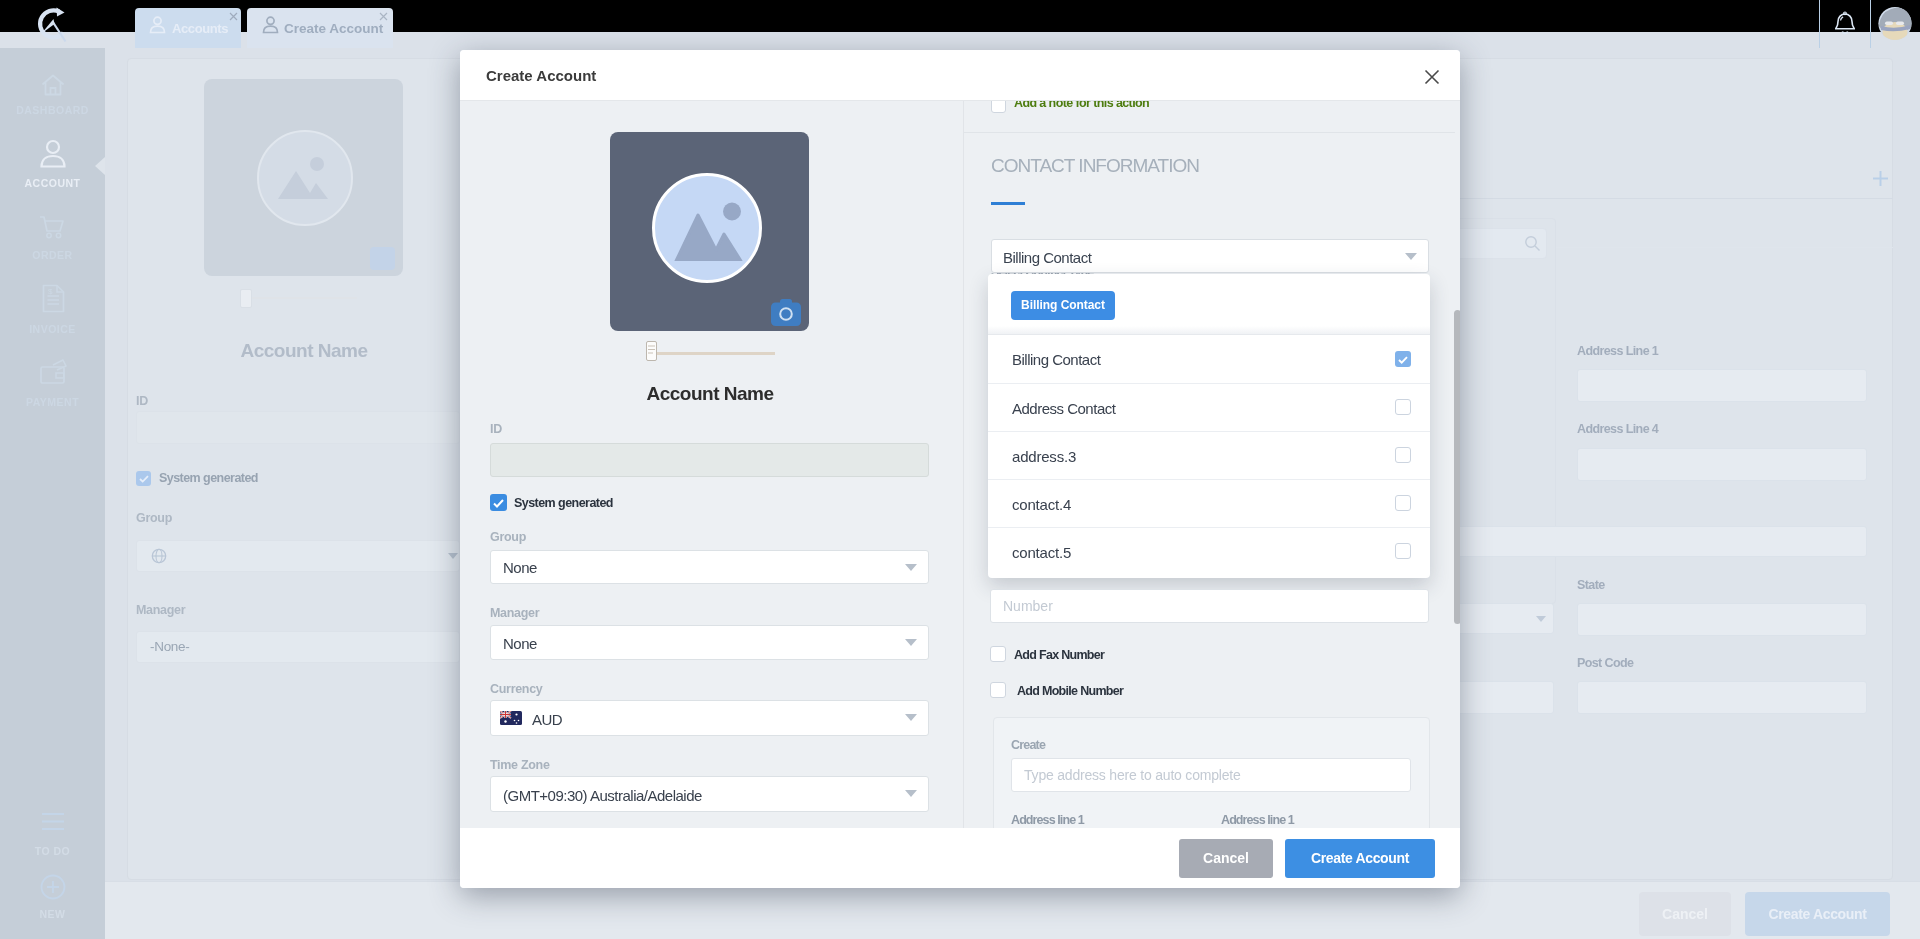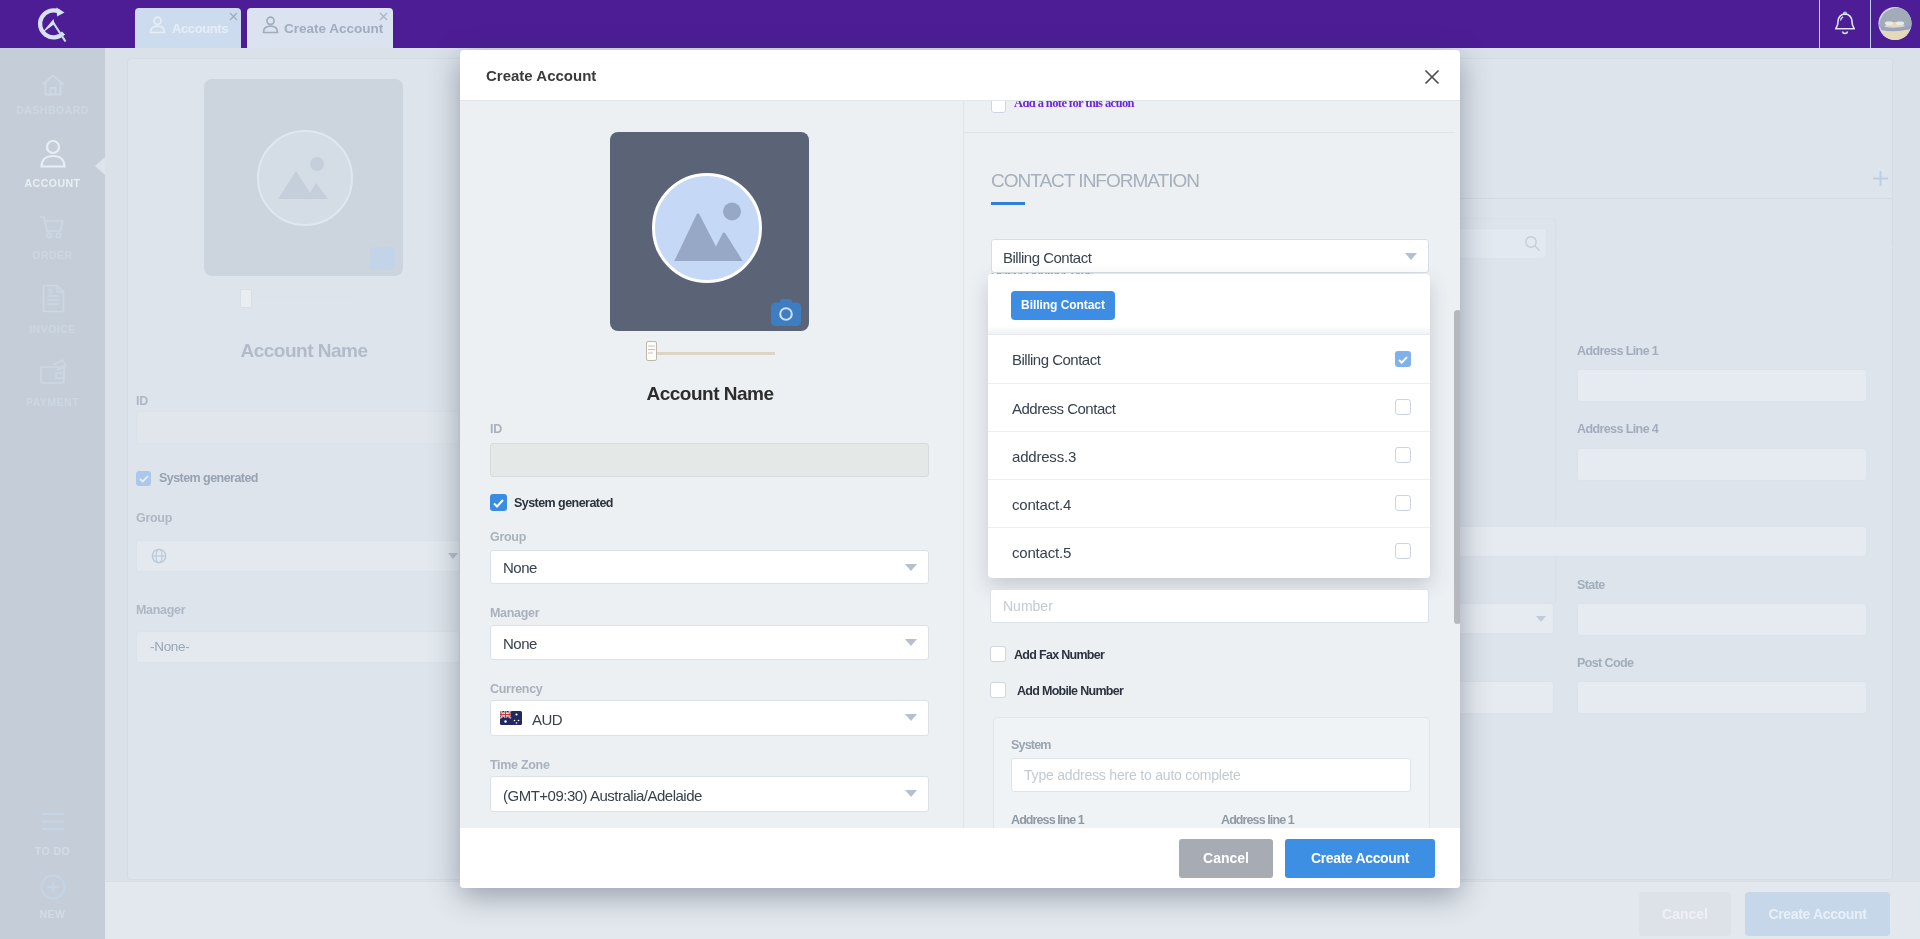--- a/index.html
+++ b/index.html
@@ -11,21 +11,21 @@
 </style>
 </head>
 <body>
 
 <div id="bg" class="abs" style="left:0;top:0;width:1920px;height:939px;">
 
   <div class="abs" style="left:127px;top:58px;width:1766px;height:822px;background:#dee4eb;border:1px solid #d6dce4;border-radius:4px;"></div>
 
   <div class="abs" style="left:105px;top:881px;width:1815px;height:58px;background:#e3e8ee;border-top:1px solid #d8dee6;"></div>
 
-  <div class="abs" style="left:0;top:0;width:1920px;height:48px;background:#4c1d95;">
+  <div class="abs" style="left:0;top:0;width:1920px;height:32px;background:#000000;">
 
     <svg style="left:32px;top:5px;" width="40" height="40" viewBox="0 0 40 40">
       <path d="M27 6.5 A13.5 13.5 0 1 0 31.5 28" fill="none" stroke="#d8e3f2" stroke-width="4.2"></path>
       <path d="M24.5 2.5 L32.5 7.5 L25 11.5 Z" fill="#d8e3f2"></path>
       <path d="M20.5 16.5 L33.5 36.5" stroke="#cbd9ec" stroke-width="2.2" fill="none"></path>
       <path d="M21.5 14 L9.5 28.5 L22.5 19 Z" fill="#d8e3f2"></path>
     </svg>
 
     <div class="abs" style="left:135px;top:8px;width:106px;height:40px;background:#ccdcee;border-radius:4px 4px 0 0;"></div>
     <svg style="left:149px;top:16px;" width="17" height="18" viewBox="0 0 17 18">
@@ -245,24 +245,24 @@
   <div class="abs" style="left:72px;top:661px;font-size:15px;letter-spacing:-0.5px;color:#39414d;">AUD</div>
   <div class="abs" style="left:445px;top:664px;width:0;height:0;border-left:6px solid transparent;border-right:6px solid transparent;border-top:7px solid #b6bfca;"></div>
 
   <div class="lbl" style="left:30px;top:708px;font-size:12.5px;letter-spacing:-0.3px;color:#a8b2bd;">Time Zone</div>
   <div class="abs" style="left:30px;top:726px;width:439px;height:36px;background:#ffffff;border:1px solid #dce1e5;border-radius:3px;"></div>
   <div class="abs" style="left:43px;top:737px;font-size:15px;letter-spacing:-0.5px;color:#39414d;">(GMT+09:30) Australia/Adelaide</div>
   <div class="abs" style="left:445px;top:740px;width:0;height:0;border-left:6px solid transparent;border-right:6px solid transparent;border-top:7px solid #b6bfca;"></div>
 
   <div class="abs" style="left:504px;top:51px;width:496px;height:727px;overflow:hidden;">
     <div class="abs" style="left:27px;top:-4px;width:15px;height:16px;background:#fff;border:1px solid #cfd6df;border-radius:3px;"></div>
-    <div class="lbl" style="left:50px;top:-5px;font-size:12.5px;letter-spacing:-0.6px;color:#6d28d9;font-family:Liberation Serif, serif;">Add a note for this action</div>
+    <div class="lbl" style="left:50px;top:-5px;font-size:12.5px;letter-spacing:-0.6px;color:#4d7c0f;">Add a note for this action</div>
     <div class="abs" style="left:0;top:31px;width:491px;height:1px;background:#e0e4e8;"></div>
 
-    <div class="abs" style="left:27px;top:54px;font-size:19px;letter-spacing:-1px;color:#a6b0bb;margin-top:15px;">CONTACT INFORMATION</div>
+    <div class="abs" style="left:27px;top:54px;font-size:19px;letter-spacing:-1px;color:#a6b0bb;">CONTACT INFORMATION</div>
     <div class="abs" style="left:27px;top:101px;width:34px;height:2.5px;background:#2e7fd5;"></div>
 
     <div class="lbl" style="left:27px;top:120px;font-size:12.5px;letter-spacing:-0.85px;color:#97a2ae;margin-top:44px;">Select Contact Type</div>
     <div class="abs" style="left:27px;top:138px;width:438px;height:34px;background:#fff;border:1px solid #d9dee3;border-radius:3px;"></div>
     <div class="abs" style="left:39px;top:148px;font-size:15px;letter-spacing:-0.5px;color:#3a4350;">Billing Contact</div>
     <div class="abs" style="left:441px;top:152px;width:0;height:0;border-left:6px solid transparent;border-right:6px solid transparent;border-top:7px solid #b6bfca;"></div>
 
     <div class="abs" style="left:24px;top:173px;width:442px;height:304px;background:#fff;border-radius:4px;box-shadow:0 8px 20px rgba(40,50,70,.2);"></div>
     <div class="abs" style="left:24px;top:225px;width:442px;height:8px;background:linear-gradient(#fff,#f0f2f5);"></div>
     <div class="abs" style="left:47px;top:190px;width:104px;height:29px;line-height:29px;background:#3d8de4;border-radius:4px;text-align:center;font-size:12px;letter-spacing:-0.05px;font-weight:bold;color:#fff;">Billing Contact</div>
@@ -287,21 +287,21 @@
 
     <div class="abs" style="left:26px;top:488px;width:439px;height:34px;background:#fff;border:1px solid #dde2e7;border-radius:3px;"></div>
     <div class="abs" style="left:39px;top:497px;font-size:14px;color:#c3cad3;">Number</div>
 
     <div class="abs" style="left:26px;top:545px;width:16px;height:16px;background:#fff;border:1px solid #cfd6df;border-radius:3px;"></div>
     <div class="lbl" style="left:50px;top:547px;font-size:12.5px;letter-spacing:-0.7px;color:#2b333e;">Add Fax Number</div>
     <div class="abs" style="left:26px;top:581px;width:16px;height:16px;background:#fff;border:1px solid #cfd6df;border-radius:3px;"></div>
     <div class="lbl" style="left:53px;top:583px;font-size:12.5px;letter-spacing:-0.7px;color:#2b333e;">Add Mobile Number</div>
 
     <div class="abs" style="left:29px;top:616px;width:437px;height:234px;background:#f0f3f6;border:1px solid #e2e6ea;border-radius:4px;"></div>
-    <div class="lbl" style="left:47px;top:637px;font-size:12.5px;letter-spacing:-0.8px;color:#9aa5b1;">System</div>
+    <div class="lbl" style="left:47px;top:637px;font-size:12.5px;letter-spacing:-0.8px;color:#9aa5b1;">Create</div>
     <div class="abs" style="left:47px;top:657px;width:400px;height:34px;background:#fff;border:1px solid #e0e4e9;border-radius:3px;"></div>
     <div class="abs" style="left:60px;top:666px;font-size:14px;letter-spacing:-0.2px;color:#c3cad3;">Type address here to auto complete</div>
     <div class="lbl" style="left:47px;top:712px;font-size:12.5px;letter-spacing:-0.9px;color:#8e99a6;">Address line 1</div>
     <div class="lbl" style="left:257px;top:712px;font-size:12.5px;letter-spacing:-0.9px;color:#8e99a6;">Address line 1</div>
 
     <div class="abs" style="left:490px;top:209px;width:7px;height:314px;background:#b5b8bc;border-radius:3.5px;"></div>
   </div>
 
   <div class="abs" style="left:0;top:778px;width:1000px;height:60px;background:#fff;border-radius:0 0 4px 4px;"></div>
   <div class="lbl" style="left:719px;top:789px;width:94px;height:39px;line-height:39px;text-align:center;background:#a7abb4;border-radius:3px;font-size:14px;color:#fff;">Cancel</div>

